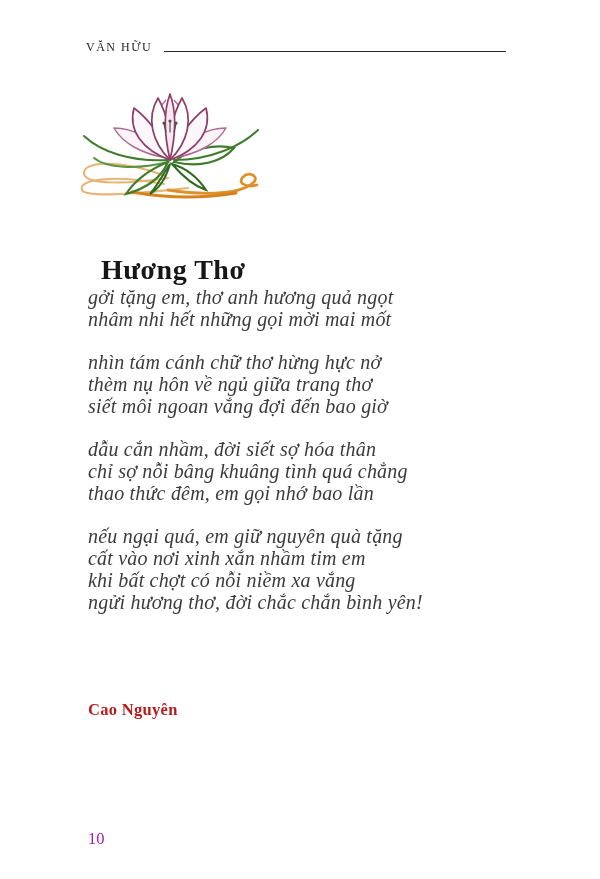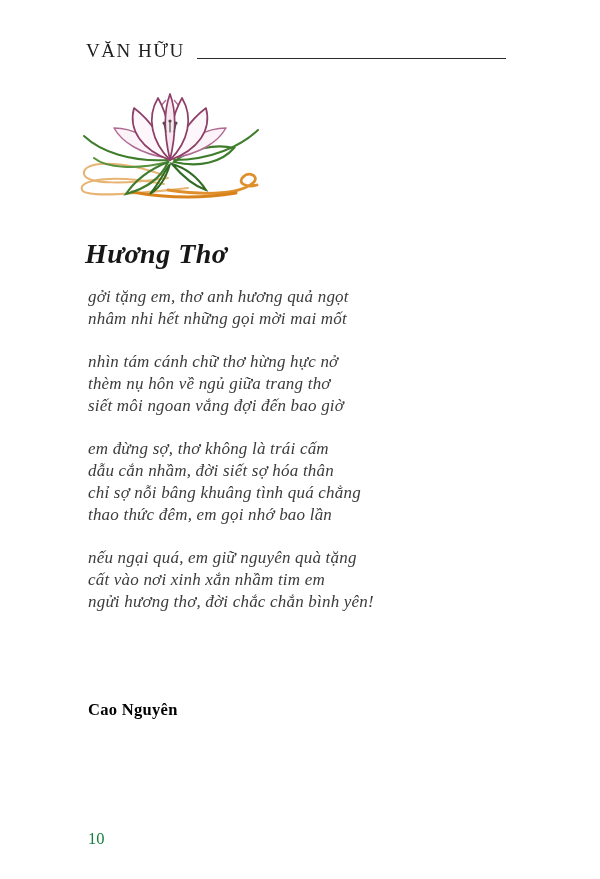--- a/index.html
+++ b/index.html
@@ -11,51 +11,51 @@
     position:relative;
     overflow:hidden;
   }
   .page{position:absolute;inset:0;background:#ffffff;}
 
   .header{
     position:absolute;left:86px;top:40px;width:420px;
     display:flex;align-items:flex-end;
   }
   .header-label{
-    font-size:19px;letter-spacing:1.5px;color:#1f1f1f;white-space:nowrap;
+    font-size:12px;letter-spacing:1.5px;color:#1f1f1f;white-space:nowrap;
   }
   .header-rule{
     flex:1;border-bottom:1.4px solid #2a2a2a;margin-left:12px;margin-bottom:3px;
   }
 
   .lotus{position:absolute;left:76px;top:86px;width:190px;height:118px;}
   .lotus svg{display:block;width:100%;height:100%;}
 
   .poem-title{
-    position:absolute;left:85px;top:238px;margin:0;
-    font-size:28px;font-weight:bold;font-style:italic;
+    position:absolute;left:85px;top:238px;margin:16px;
+    font-size:28px;font-weight:bold;
     color:#171717;letter-spacing:0.5px;
   }
 
   .poem{
     position:absolute;left:88px;top:286px;
-    font-style:italic;font-size:17px;line-height:22px;
+    font-style:italic;font-size:20px;line-height:22px;
     color:#3b3b3b;letter-spacing:0.2px;
   }
   .stanza{margin:0 0 21px 0;}
   .poem-line{white-space:nowrap;}
 
   .author{
     position:absolute;left:88px;top:700px;
-    font-weight:bold;font-size:16.5px;color:#000000;letter-spacing:0.3px;
+    font-weight:bold;font-size:16.5px;color:#b91c1c;letter-spacing:0.3px;
   }
 
   .page-number{
     position:absolute;left:88px;top:829px;
-    font-size:16.5px;color:#15803d;
+    font-size:16.5px;color:#a21caf;
   }
 </style>
 </head>
 <body>
 
 <div class="page">
 
   <div class="header">
     <span class="header-label">VĂN HỮU</span>
     <span class="header-rule"></span>
@@ -110,28 +110,28 @@
     <div class="stanza">
       <div class="poem-line">gởi tặng em, thơ anh hương quả ngọt</div>
       <div class="poem-line">nhâm nhi hết những gọi mời mai mốt</div>
     </div>
     <div class="stanza">
       <div class="poem-line">nhìn tám cánh chữ thơ hừng hực nở</div>
       <div class="poem-line">thèm nụ hôn về ngủ giữa trang thơ</div>
       <div class="poem-line">siết môi ngoan vắng đợi đến bao giờ</div>
     </div>
     <div class="stanza">
-      <div class="poem-line">em đừng sợ, thơ không là trái cấm</div>
       <div class="poem-line">dẫu cắn nhầm, đời siết sợ hóa thân</div>
       <div class="poem-line">chỉ sợ nỗi bâng khuâng tình quá chẳng</div>
       <div class="poem-line">thao thức đêm, em gọi nhớ bao lần</div>
     </div>
     <div class="stanza">
       <div class="poem-line">nếu ngại quá, em giữ nguyên quà tặng</div>
       <div class="poem-line">cất vào nơi xinh xắn nhầm tim em</div>
+      <div class="poem-line">khi bất chợt có nỗi niềm xa vắng</div>
       <div class="poem-line">ngửi hương thơ, đời chắc chắn bình yên!</div>
     </div>
   </div>
 
   <div class="author">Cao Nguyên</div>
 
   <div class="page-number">10</div>
 
 </div>
 

